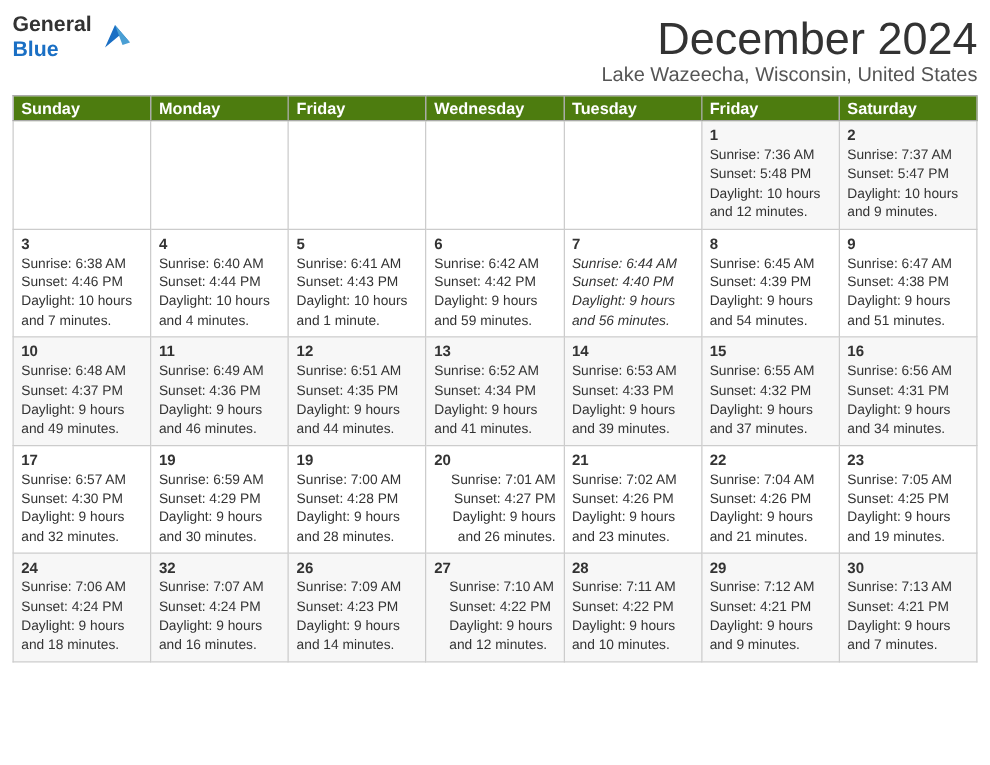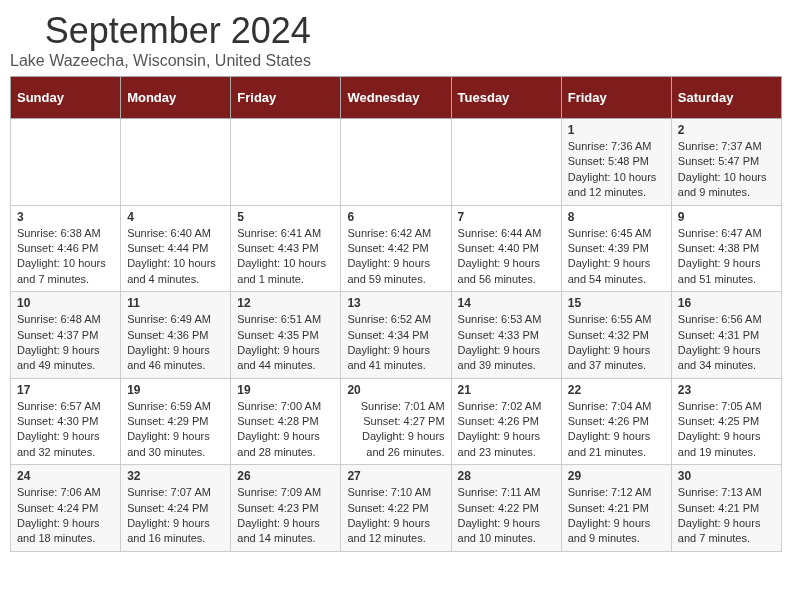--- a/index.html
+++ b/index.html
@@ -30,24 +30,24 @@
     }
     .location {
       font-size: 16px;
       color: #555;
     }
     .calendar {
       width: 100%;
       border-collapse: collapse;
     }
     .calendar th {
-      background-color: #7f1d1d;
+      background-color: #4d7c0f;
       color: #fff;
       text-align: left;
-      padding: 13px 6px;
+      padding: 2px 6px;
       font-size: 13px;
       font-weight: bold;
       border: 1px solid #aaa;
     }
     .calendar td {
       vertical-align: top;
       padding: 4px 6px;
       border: 1px solid #ccc;
       font-size: 11px;
       color: #333;
@@ -75,22 +75,36 @@
       background: #fff !important;
     }
     
     .row-odd td { background: #f2f2f2; }
     .row-even td { background: #ffffff; }
   </style>
 </head>
 <body>
 
 <div class="header">
+  <div class="logo">
+    <div>
+      <div style="display:flex;align-items:center;">
+        <div style="font-size:17px;font-weight:bold;color:#333;line-height:1.15;">
+          <span>General</span><br>
+          <span style="color:#1a6fc4;">Blue</span>
+        </div>
+        <svg width="32" height="32" viewBox="0 0 32 32" style="margin-left:3px;">
+          <polygon points="8,24 16,6 28,20 20,14" fill="#1a6fc4"></polygon>
+          <polygon points="16,6 28,20 22,22" fill="#4a9fd4"></polygon>
+        </svg>
+      </div>
+    </div>
+  </div>
   <div class="title-section">
-    <div class="month-title">September 2024</div>
+    <div class="month-title">December 2024</div>
     <div class="location">Lake Wazeecha, Wisconsin, United States</div>
   </div>
 </div>
 
 <table class="calendar">
   <thead>
     <tr>
     <th>Sunday</th>
         <th>Monday</th>
         <th>Friday</th>
@@ -140,21 +154,21 @@
 Daylight: 10 hours and 1 minute.</div>
         </td>
         <td>
           <span class="day-number">6</span>
           <div class="day-info" style="white-space: pre-line;">Sunrise: 6:42 AM
 Sunset: 4:42 PM
 Daylight: 9 hours and 59 minutes.</div>
         </td>
         <td>
           <span class="day-number">7</span>
-          <div class="day-info" style="white-space: pre-line;">Sunrise: 6:44 AM
+          <div class="day-info" style="white-space: pre-line; font-style: italic;">Sunrise: 6:44 AM
 Sunset: 4:40 PM
 Daylight: 9 hours and 56 minutes.</div>
         </td>
         <td>
           <span class="day-number">8</span>
           <div class="day-info" style="white-space: pre-line;">Sunrise: 6:45 AM
 Sunset: 4:39 PM
 Daylight: 9 hours and 54 minutes.</div>
         </td>
         <td>
@@ -266,21 +280,21 @@
 Daylight: 9 hours and 16 minutes.</div>
         </td>
         <td>
           <span class="day-number">26</span>
           <div class="day-info" style="white-space: pre-line;">Sunrise: 7:09 AM
 Sunset: 4:23 PM
 Daylight: 9 hours and 14 minutes.</div>
         </td>
         <td>
           <span class="day-number">27</span>
-          <div class="day-info" style="white-space: pre-line;">Sunrise: 7:10 AM
+          <div class="day-info" style="white-space: pre-line; margin-left: 12px;">Sunrise: 7:10 AM
 Sunset: 4:22 PM
 Daylight: 9 hours and 12 minutes.</div>
         </td>
         <td>
           <span class="day-number">28</span>
           <div class="day-info" style="white-space: pre-line;">Sunrise: 7:11 AM
 Sunset: 4:22 PM
 Daylight: 9 hours and 10 minutes.</div>
         </td>
         <td>

